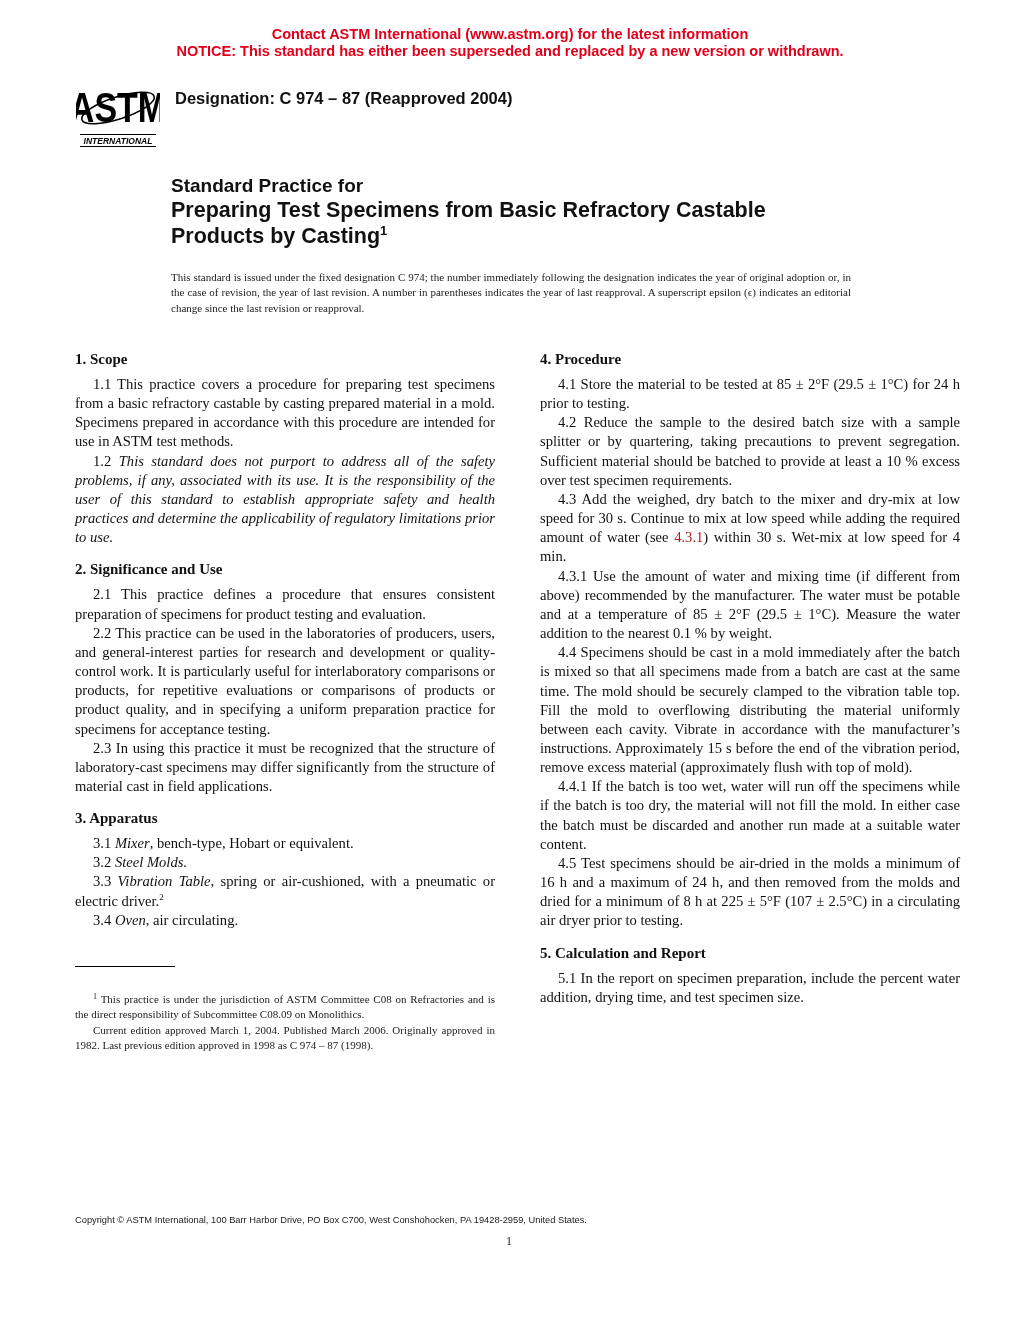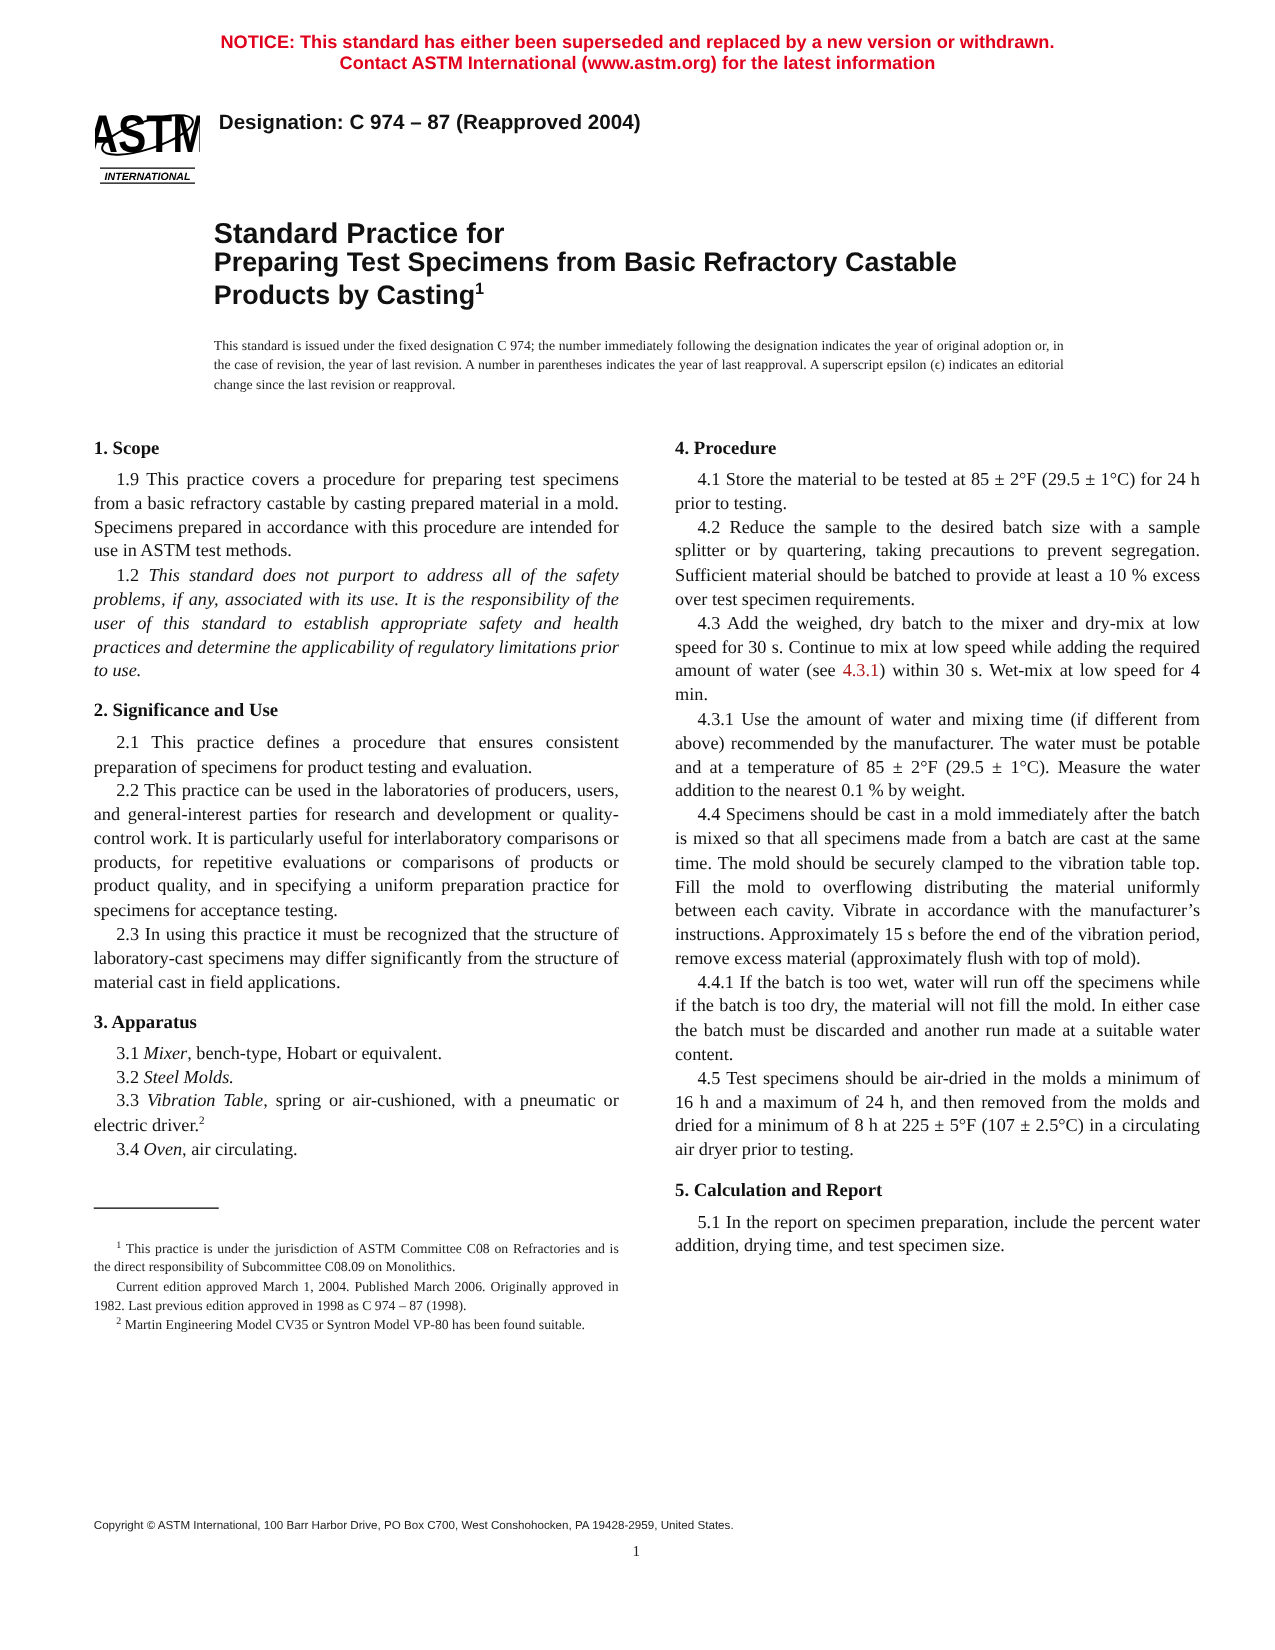--- a/index.html
+++ b/index.html
@@ -9,21 +9,21 @@
     .notice { position: absolute; top: 26px; left: 0; width: 1020px; text-align: center;
       color: #e0001b; font-family: "Liberation Sans", sans-serif; font-weight: bold;
       font-size: 14.5px; line-height: 17px; }
 
     .logo { position: absolute; left: 76px; top: 78px; width: 84px; height: 70px; }
     .designation { position: absolute; left: 175px; top: 89px;
       font-family: "Liberation Sans", sans-serif; font-size: 16.5px; font-weight: bold; color: #111; }
 
     .title-block { position: absolute; left: 171px; top: 175px; width: 700px;
       font-family: "Liberation Sans", sans-serif; font-weight: bold; color: #111; }
-    .title-block .t1 { font-size: 23px; line-height: 22px; }
+    .title-block .t1 { font-size: 19px; line-height: 22px; }
     .title-block .t2 { font-size: 21.5px; line-height: 26px; }
     .title-block sup { font-size: 13px; vertical-align: 8px; line-height: 0; }
 
     .issued { position: absolute; left: 171px; top: 270px; width: 680px;
       font-family: "Liberation Serif", serif; font-size: 11px; line-height: 15.3px;
       color: #222; text-align: justify; }
 
     .col { position: absolute; top: 349px; width: 420px; font-size: 14.6px; line-height: 19.15px;
       text-align: justify; color: #111; }
     .col.left { left: 75px; }
@@ -43,22 +43,22 @@
     .footnotes sup { font-size: 8px; vertical-align: 4px; line-height: 0; }
 
     .copyright { position: absolute; left: 75px; top: 1215px; font-family: "Liberation Sans", sans-serif;
       font-size: 9.3px; color: #222; }
     .page-num { position: absolute; left: 506px; top: 1234px; font-size: 12px; color: #222; }
   </style>
 </head>
 <body>
 
 <div class="notice">
+  <div>Contact ASTM International (www.astm.org) for the latest information</div>
   <div>NOTICE: This standard has either been superseded and replaced by a new version or withdrawn.</div>
-  <div>Contact ASTM International (www.astm.org) for the latest information</div>
 </div>
 
 <div class="logo">
   <svg width="84" height="70" viewBox="0 0 84 70">
     <ellipse cx="42" cy="30" rx="38" ry="11" fill="none" stroke="#000" stroke-width="1.6" transform="rotate(-18 42 30)"></ellipse>
     <text x="42" y="45" text-anchor="middle" font-family="Liberation Sans, sans-serif" font-weight="bold" font-size="34" fill="#000" transform="scale(1 1.25) translate(0 -10)">ASTM</text>
     <rect x="4" y="56" width="76" height="1" fill="#000"></rect>
     <text x="42" y="66" text-anchor="middle" font-family="Liberation Sans, sans-serif" font-weight="bold" font-style="italic" font-size="8.5" fill="#000">INTERNATIONAL</text>
     <rect x="4" y="68" width="76" height="1" fill="#000"></rect>
   </svg>
@@ -69,40 +69,39 @@
 <div class="title-block">
   <div class="t1">Standard Practice for</div>
   <div class="t2">Preparing Test Specimens from Basic Refractory Castable</div>
   <div class="t2"><span>Products by Casting</span><sup>1</sup></div>
 </div>
 
 <div class="issued">This standard is issued under the fixed designation C 974; the number immediately following the designation indicates the year of original adoption or, in the case of revision, the year of last revision. A number in parentheses indicates the year of last reapproval. A superscript epsilon (ϵ) indicates an editorial change since the last revision or reapproval.</div>
 
 <div class="col left">
   <div class="sec-h">1.  Scope</div>
-  <div class="para">1.9 This practice covers a procedure for preparing test specimens from a basic refractory castable by casting prepared material in a mold. Specimens prepared in accordance with this procedure are intended for use in ASTM test methods.</div>
+  <div class="para">1.1 This practice covers a procedure for preparing test specimens from a basic refractory castable by casting prepared material in a mold. Specimens prepared in accordance with this procedure are intended for use in ASTM test methods.</div>
   <div class="para"><span>1.2 </span><span class="it">This standard does not purport to address all of the safety problems, if any, associated with its use. It is the responsibility of the user of this standard to establish appropriate safety and health practices and determine the applicability of regulatory limitations prior to use.</span></div>
 
   <div class="sec-h gap">2.  Significance and Use</div>
   <div class="para">2.1  This practice defines a procedure that ensures consistent preparation of specimens for product testing and evaluation.</div>
   <div class="para">2.2  This practice can be used in the laboratories of producers, users, and general-interest parties for research and development or quality-control work. It is particularly useful for interlaboratory comparisons or products, for repetitive evaluations or comparisons of products or product quality, and in specifying a uniform preparation practice for specimens for acceptance testing.</div>
   <div class="para">2.3 In using this practice it must be recognized that the structure of laboratory-cast specimens may differ significantly from the structure of material cast in field applications.</div>
 
   <div class="sec-h gap">3.  Apparatus</div>
   <div class="para"><span>3.1  </span><span class="it">Mixer</span><span>, bench-type, Hobart or equivalent.</span></div>
   <div class="para"><span>3.2  </span><span class="it">Steel Molds.</span><span></span></div>
   <div class="para"><span>3.3  </span><span class="it">Vibration Table</span><span>, spring or air-cushioned, with a pneumatic or electric driver.</span><sup class="fn">2</sup></div>
   <div class="para"><span>3.4  </span><span class="it">Oven</span><span>, air circulating.</span></div>
 </div>
 
 <div class="fn-rule"></div>
 <div class="footnotes">
   <div class="fp"><sup>1</sup><span> This practice is under the jurisdiction of ASTM Committee C08 on Refractories and is the direct responsibility of Subcommittee C08.09 on Monolithics.</span></div>
   <div class="fp">Current edition approved March 1, 2004. Published March 2006. Originally approved in 1982. Last previous edition approved in 1998 as C 974 – 87 (1998).</div>
-  <div class="fp"><sup>2</sup><span> Martin Engineering Model CV35 or Syntron Model VP-80 has been found suitable.</span></div>
 </div>
 
 <div class="col right">
   <div class="sec-h">4.  Procedure</div>
   <div class="para">4.1  Store the material to be tested at 85 ± 2°F (29.5 ± 1°C) for 24 h prior to testing.</div>
   <div class="para">4.2 Reduce the sample to the desired batch size with a sample splitter or by quartering, taking precautions to prevent segregation. Sufficient material should be batched to provide at least a 10 % excess over test specimen requirements.</div>
   <div class="para"><span>4.3  Add the weighed, dry batch to the mixer and dry-mix at low speed for 30 s. Continue to mix at low speed while adding the required amount of water (see </span><span class="link">4.3.1</span><span>) within 30 s. Wet-mix at low speed for 4 min.</span></div>
   <div class="para">4.3.1  Use the amount of water and mixing time (if different from above) recommended by the manufacturer. The water must be potable and at a temperature of 85 ± 2°F (29.5 ± 1°C). Measure the water addition to the nearest 0.1 % by weight.</div>
   <div class="para">4.4  Specimens should be cast in a mold immediately after the batch is mixed so that all specimens made from a batch are cast at the same time. The mold should be securely clamped to the vibration table top. Fill the mold to overflowing distributing the material uniformly between each cavity. Vibrate in accordance with the manufacturer’s instructions. Approximately 15 s before the end of the vibration period, remove excess material (approximately flush with top of mold).</div>
   <div class="para">4.4.1  If the batch is too wet, water will run off the specimens while if the batch is too dry, the material will not fill the mold. In either case the batch must be discarded and another run made at a suitable water content.</div>

